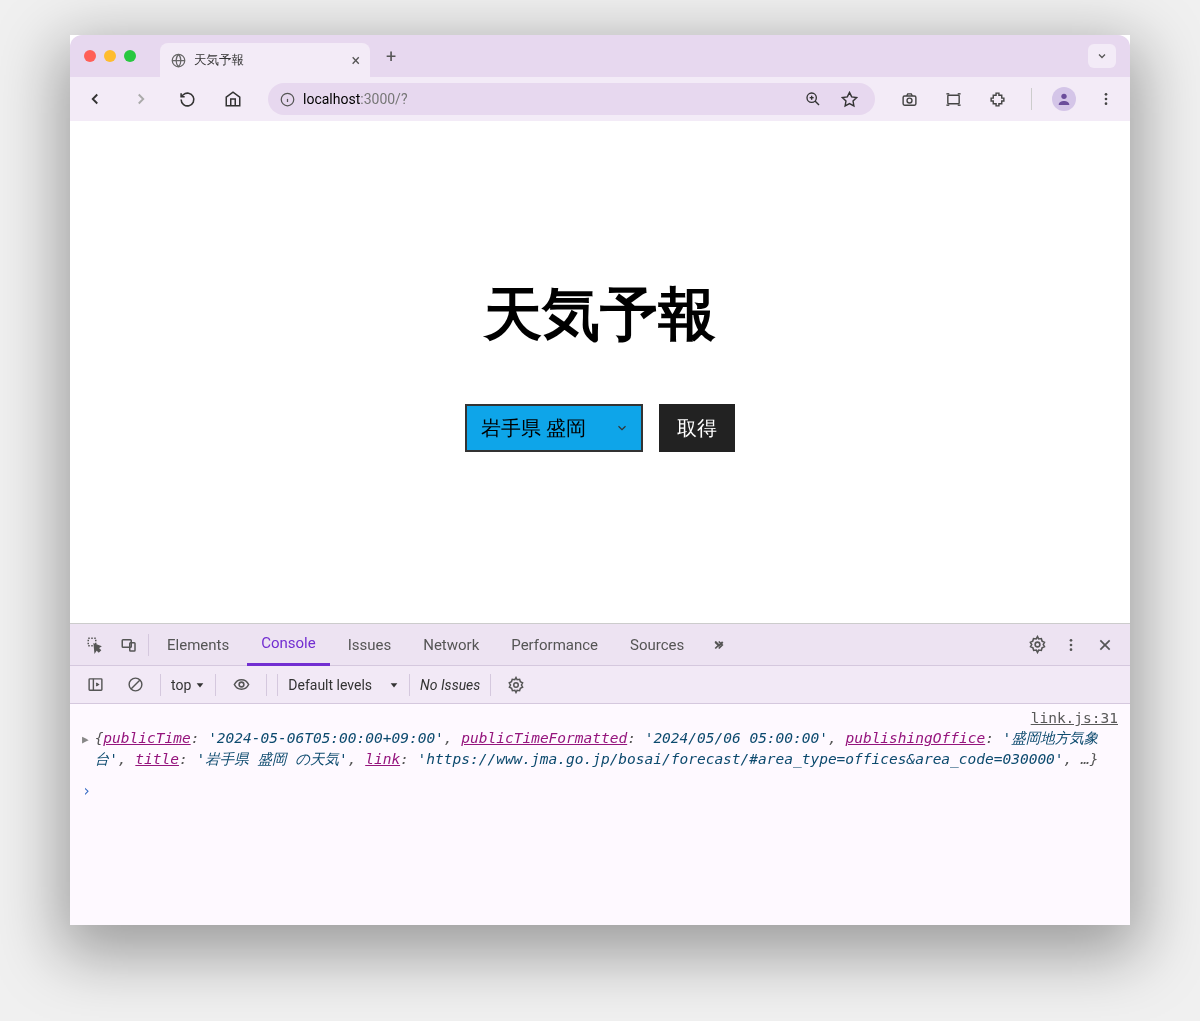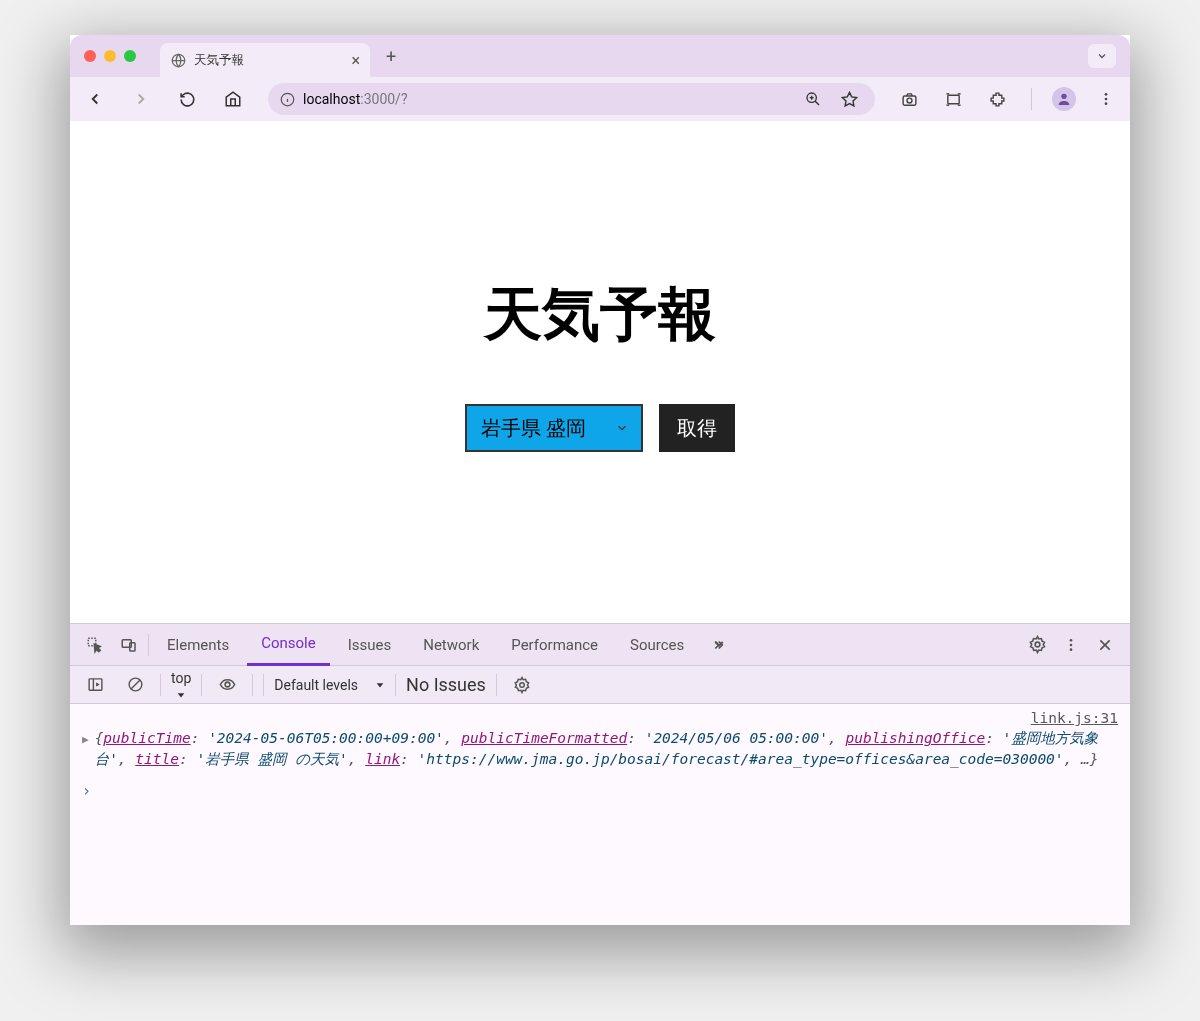--- a/index.html
+++ b/index.html
@@ -267,43 +267,43 @@
       height: 22px;
       background: #d5c8de;
     }
     .context-select {
       font-size: 14px;
       color: #333;
       display: flex;
       align-items: center;
       gap: 4px;
       cursor: pointer;
-      flex-direction: column;
     }
     .filter-input {
       flex: 1;
       height: 26px;
       border: 1px solid #c0b3cb;
       background: #fff;
       padding: 0 8px;
       font-size: 14px;
       outline: none;
       border-radius: 2px;
     }
     .levels-select {
       font-size: 14px;
       color: #333;
       display: flex;
       align-items: center;
       gap: 17px;
       cursor: pointer;
     }
     .no-issues {
-      font-size: 18px;
+      font-size: 14px;
       color: #333;
+      font-style: italic;
     }
     .console-body {
       flex: 1;
       background: #fef9ff;
       padding: 6px 12px;
       font-family: Menlo, Consolas, monospace;
       font-size: 14.5px;
       overflow: auto;
     }
     .console-source {

